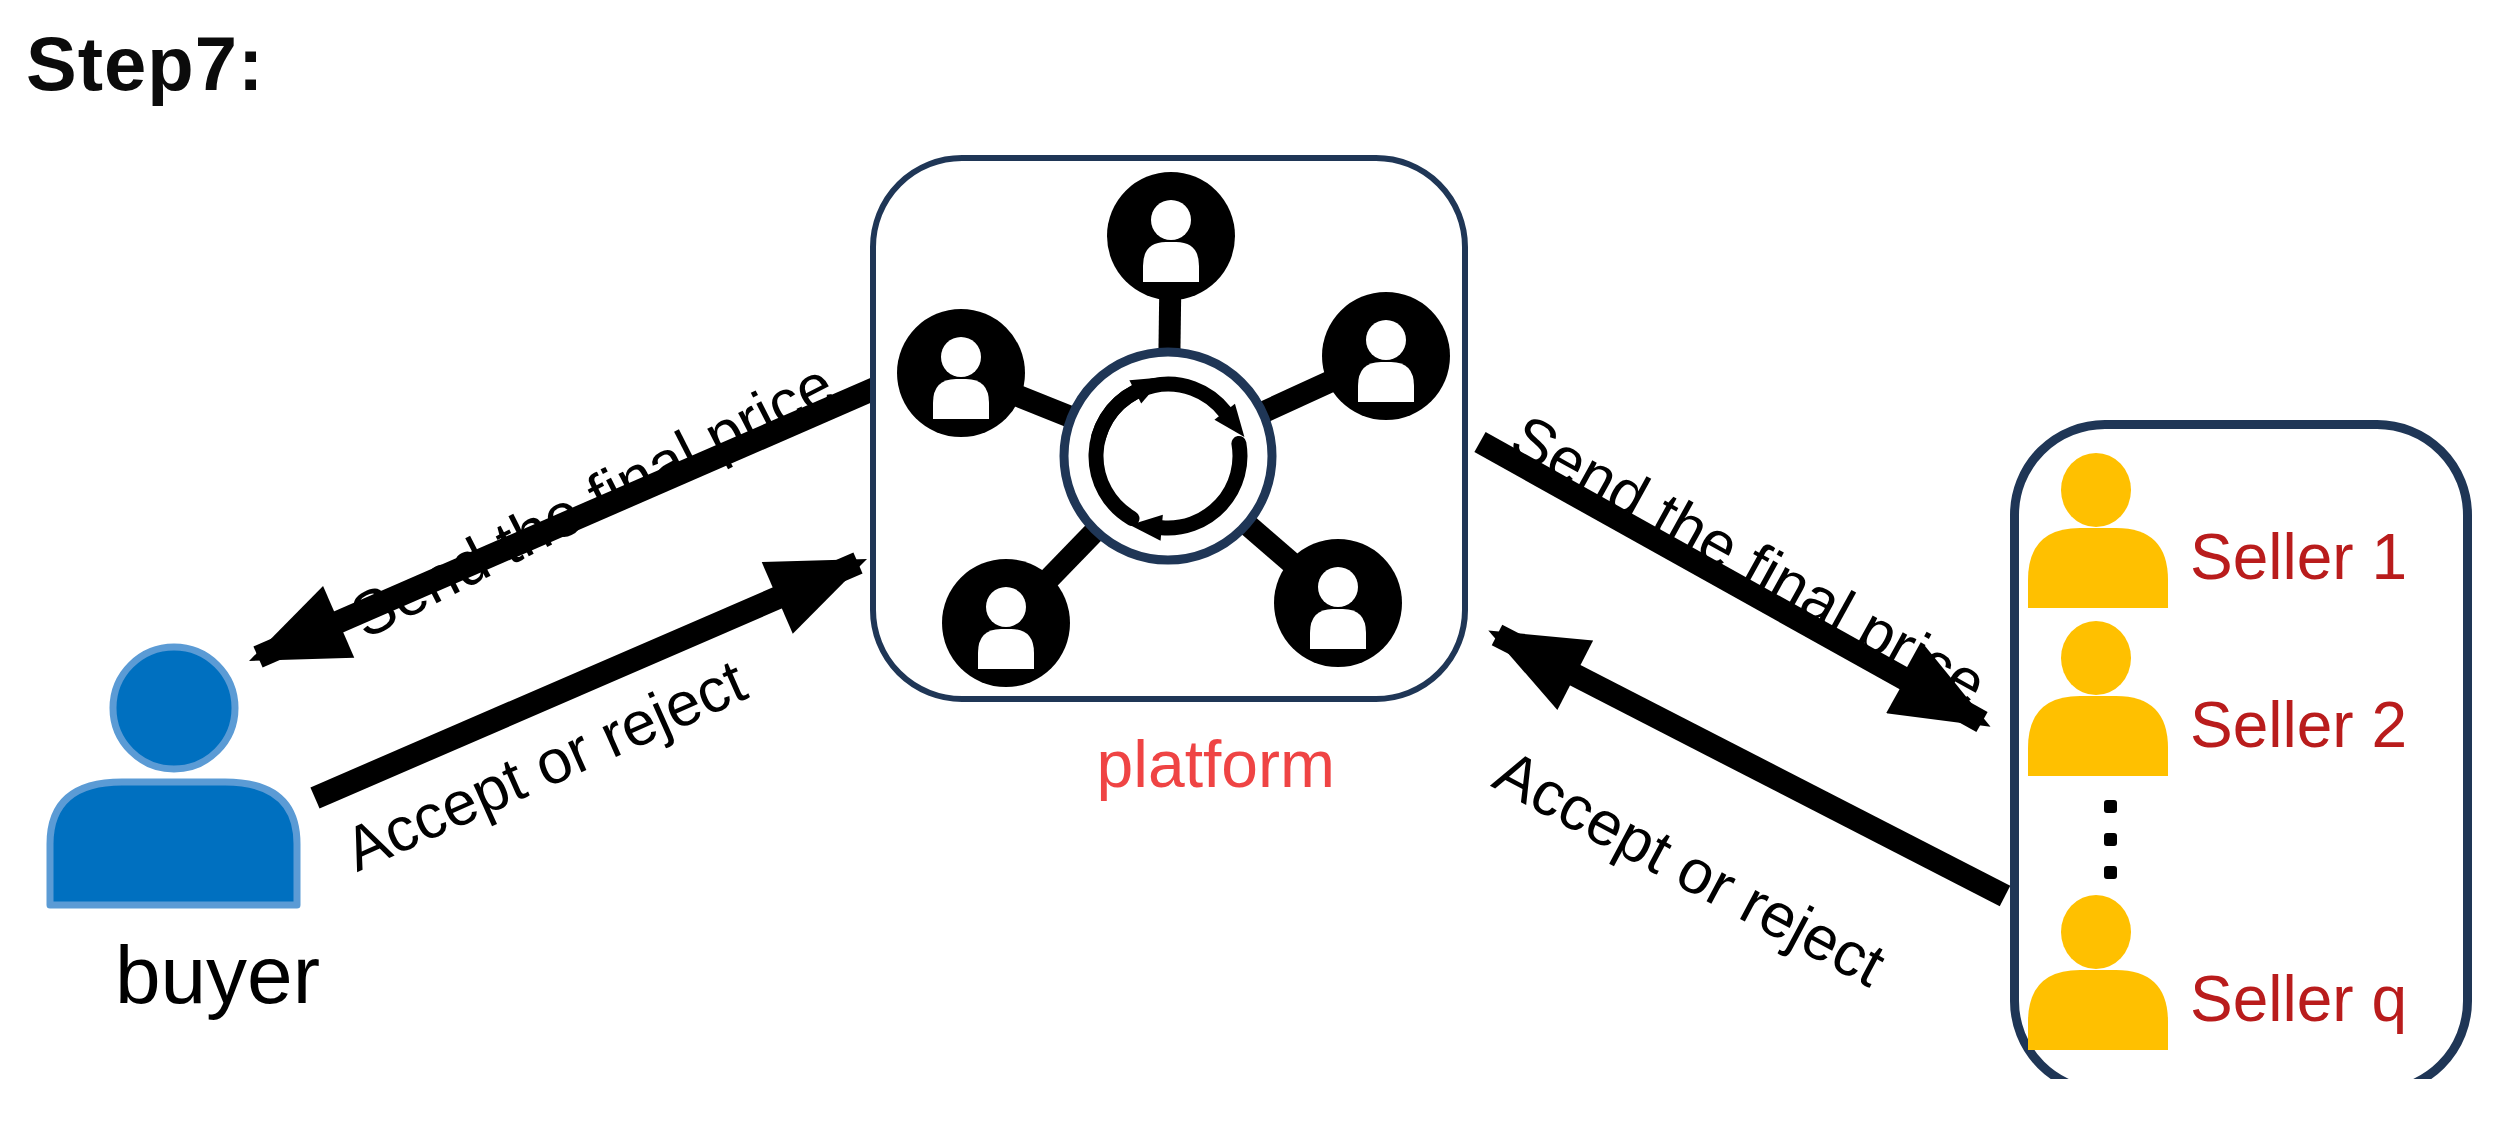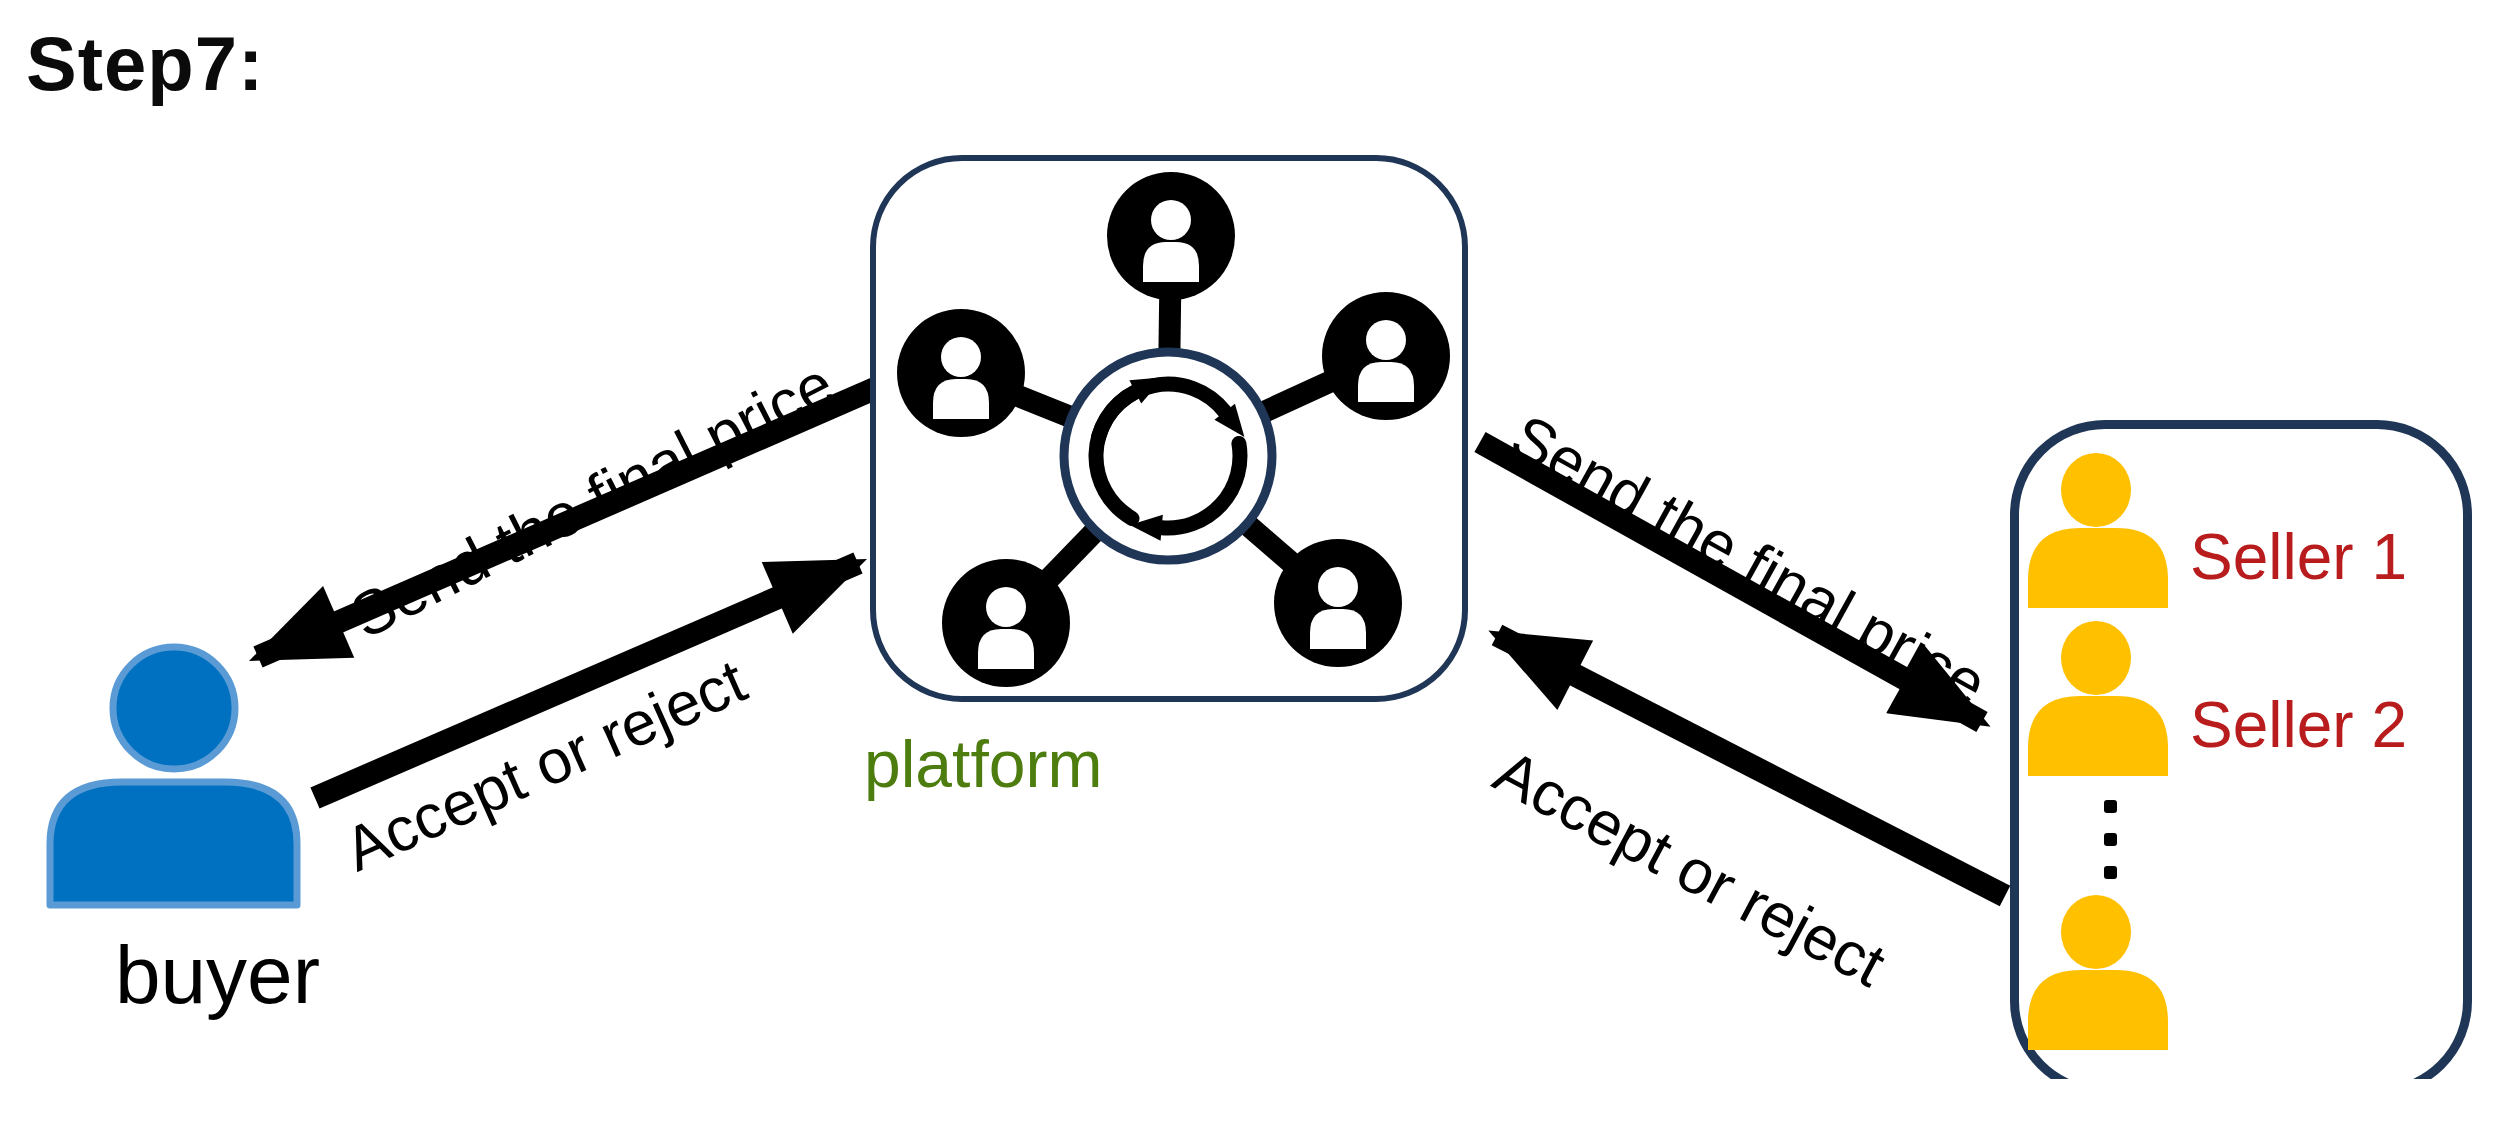--- a/index.html
+++ b/index.html
@@ -28,22 +28,22 @@
   .msg.ra{left:1690px;top:868px;transform:translate(-50%,-50%) rotate(28deg);}
   .platform-box{
     position:absolute;left:870px;top:155px;
     width:598px;height:547px;
     border:6px solid #1F3656;border-radius:92px;
     box-sizing:border-box;
     background:#ffffff;
   }
   .platform-box svg{position:absolute;left:0;top:0;}
   .platform-label{
-    position:absolute;left:864px;top:726px;width:400px;
-    text-align:left;font-size:66px;color:#4d7c0f;
+    position:absolute;left:935px;top:726px;width:400px;
+    text-align:right;font-size:66px;color:#ef4444;
   }
   .buyer-svg{position:absolute;left:40px;top:632px;}
   .buyer-label{
     position:absolute;left:30px;top:928px;width:290px;
     text-align:right;font-size:82px;color:#000;
   }
   .sellers-box{
     position:absolute;left:2010px;top:420px;
     width:462px;height:676px;
     border:9px solid #1F3656;border-radius:95px;
@@ -178,20 +178,21 @@
   </svg>
   <svg class="seller-icon" style="left:2028px;top:894px" width="140" height="156" viewBox="0 0 140 156">
     <g fill="#FFC000">
       <ellipse cx="68" cy="38" rx="35" ry="37"></ellipse>
       <path d="M0,156 L0,128 Q0,76 52,76 L88,76 Q140,76 140,128 L140,156 Z"></path>
     </g>
   </svg>
 
   <div class="seller-label s1">Seller 1</div>
   <div class="seller-label s2">Seller 2</div>
+  <div class="seller-label sq">Seller q</div>
 
   <div class="vdots">
     <span></span>
     <span></span>
     <span></span>
   </div>
 
 </div>
 
 </body></html>

